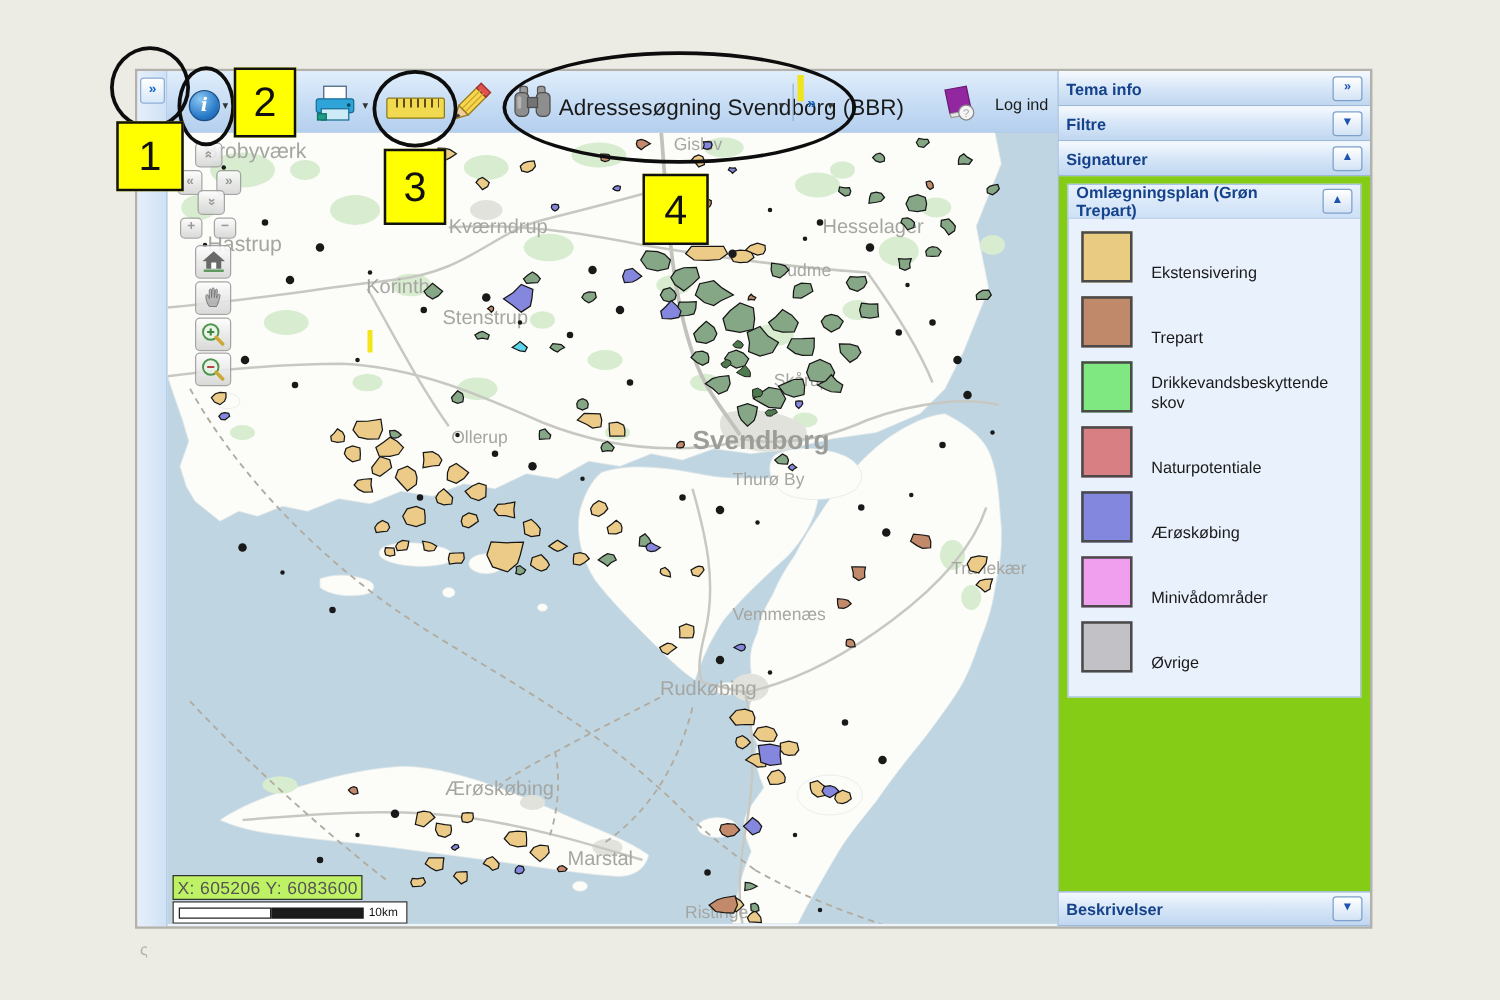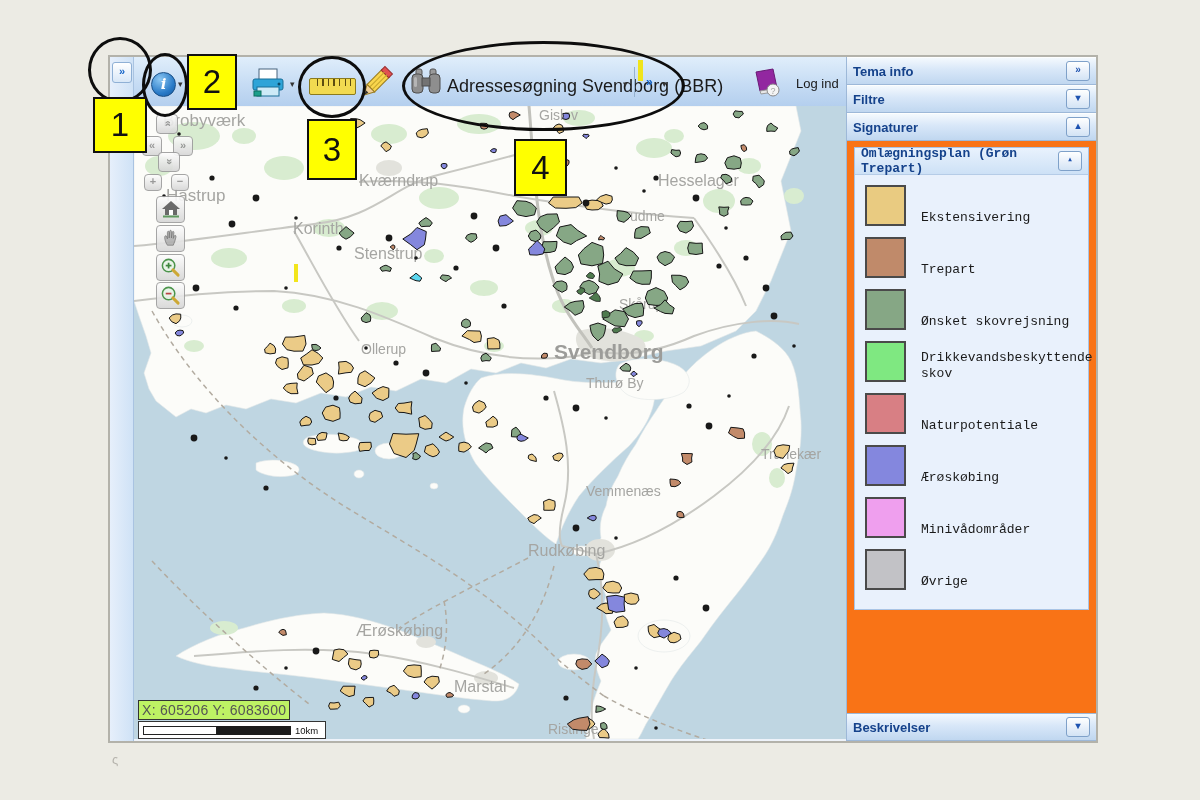--- a/index.html
+++ b/index.html
@@ -22,21 +22,21 @@
   .vsep{width:1px;height:30px;background:#96b2cf;}
   .ytick{background:#f0e41c;}
   .bluechev{color:#1464c8;font-weight:bold;font-size:12px;cursor:pointer;}
   .tb-label{font-size:18px;color:#1a1a1a;white-space:nowrap;}
 
   
   .sidebar{position:absolute;right:0;top:0;width:249px;height:100%;display:flex;flex-direction:column;background:#d7e5f7;border-left:1px solid #9db8d8;}
   .phdr{height:26px;flex:0 0 26px;background:linear-gradient(#f4f9fe,#d8e7f8 45%,#c0d7f0);border-bottom:1px solid #9db8d8;border-top:1px solid #fdfefe;display:flex;align-items:center;padding:0 6px;cursor:pointer;}
   .phdr .t{flex:1;color:#15428b;font-weight:bold;font-size:13px;}
   .pbtn{width:22px;height:18px;background:linear-gradient(#ffffff,#d3e3f5);border:1px solid #7fa1c9;border-radius:3px;color:#1e53b0;font-weight:bold;font-size:10px;line-height:16px;text-align:center;cursor:pointer;}
-  .sigbody{flex:1;overflow:hidden;background:#f97316;padding:6px 7px;font-family:Liberation Mono, monospace;}
+  .sigbody{flex:1;overflow:hidden;background:#84cc16;padding:6px 7px;}
   .legend-panel{background:#e9f1fc;border:1px solid #a9c4e5;}
   .lg-hdr{height:26px;background:linear-gradient(#e9f2fd,#cde1f6);border-bottom:1px solid #b5cce7;display:flex;align-items:center;padding:0 6px;}
   .lg-hdr .t{flex:1;color:#15428b;font-weight:bold;font-size:13px;}
   .lg-items{padding:10px 8px 8px 10px;}
   .lg-row{display:flex;align-items:flex-end;margin-bottom:11px;}
   .swatch{width:37px;height:37px;border:2px solid #4a4a4a;flex:0 0 37px;margin-right:15px;}
   .lg-lab{font-size:13px;color:#1a1a1a;line-height:1.25;}
 
   
   .mapwrap{position:absolute;left:24px;top:49px;width:712px;height:633px;overflow:hidden;background:#bfd6e2;}
@@ -532,24 +532,20 @@
         <div class="lg-items">
           <div class="lg-row">
               <span class="swatch" style="background-color: rgb(233, 203, 129);"></span>
               <span class="lg-lab">Ekstensivering</span>
             </div>
           <div class="lg-row">
               <span class="swatch" style="background-color: rgb(192, 138, 106);"></span>
               <span class="lg-lab">Trepart</span>
             </div>
           <div class="lg-row">
-              <span class="swatch" style="background-color: rgb(134, 167, 133);"></span>
-              <span class="lg-lab">Ønsket skovrejsning</span>
-            </div>
-          <div class="lg-row">
               <span class="swatch" style="background-color: rgb(127, 232, 129);"></span>
               <span class="lg-lab">Drikkevandsbeskyttende skov</span>
             </div>
           <div class="lg-row">
               <span class="swatch" style="background-color: rgb(216, 127, 132);"></span>
               <span class="lg-lab">Naturpotentiale</span>
             </div>
           <div class="lg-row">
               <span class="swatch" style="background-color: rgb(132, 135, 222);"></span>
               <span class="lg-lab">Ærøskøbing</span>

